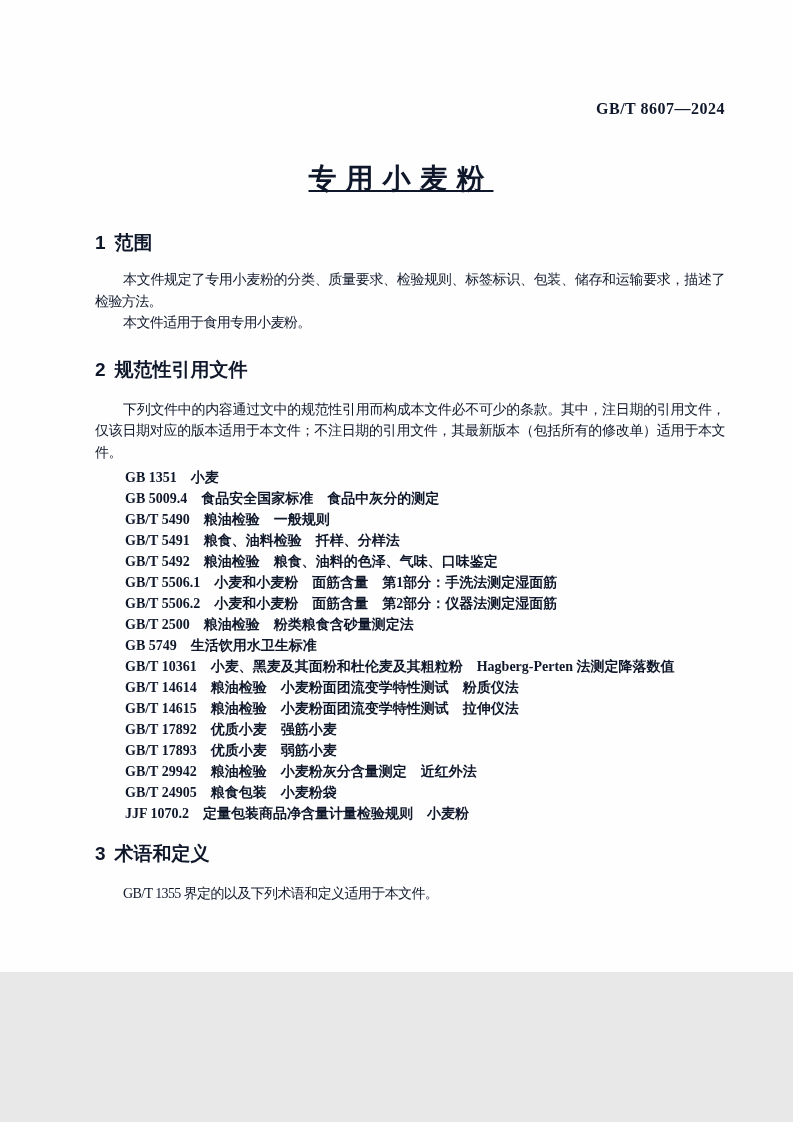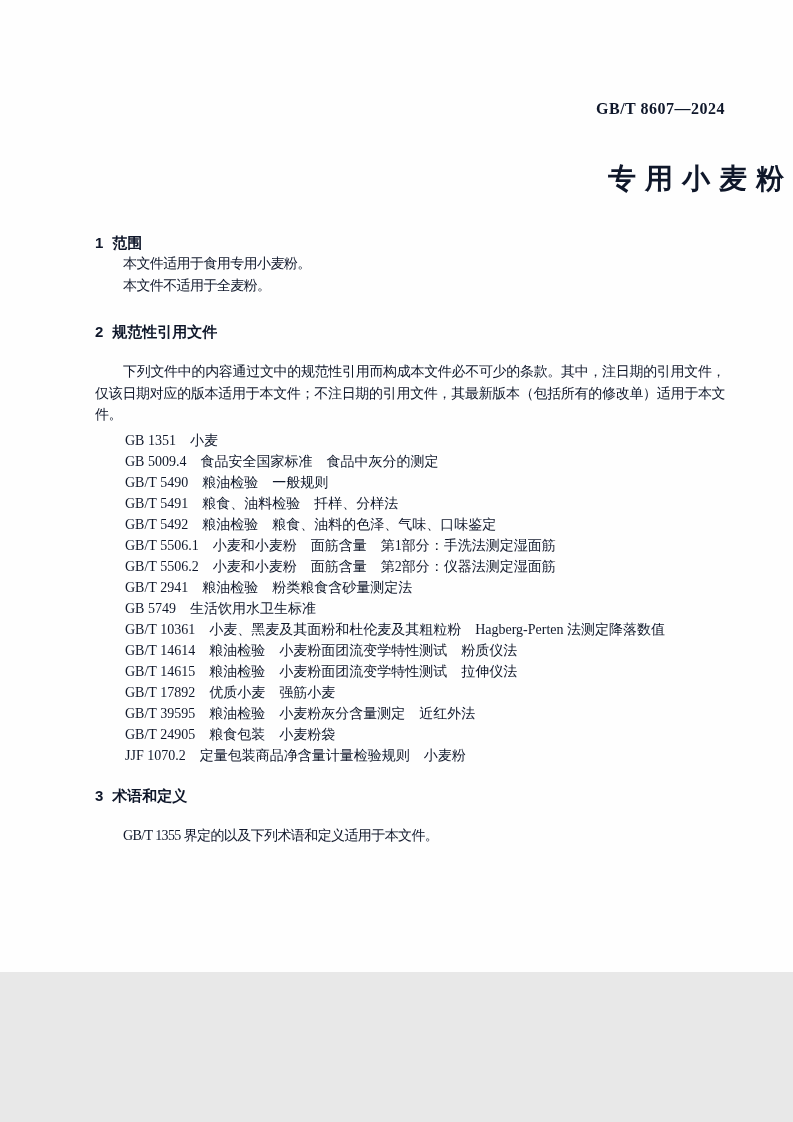--- a/index.html
+++ b/index.html
@@ -17,58 +17,60 @@
     position:absolute;
     top:100px;right:68px;
     font-family:"Liberation Serif","DejaVu Serif",serif;
     font-weight:bold;
     font-size:16px;
     letter-spacing:0.5px;
   }
   .doc-title{
     position:absolute;
     top:160px;left:0;right:0;
-    text-align:right;
+    text-align:center;
     font-family:"Liberation Sans","DejaVu Sans",sans-serif;
     font-weight:bold;
     font-size:28px;
     letter-spacing:9px;
     padding-left:9px; 
+    text-decoration:underline;
   }
   .content{
     position:absolute;
     top:225px;left:95px;
     width:630px;
     font-size:14px;
     line-height:21.5px;
   }
   .sec-heading{
     font-family:"Liberation Sans","DejaVu Sans",sans-serif;
     font-weight:bold;
-    font-size:15px;
+    font-size:19px;
     line-height:21px;
   }
   .sec-heading .sec-num{margin-right:9px;}
   .sec-heading.h1{margin-top:7px;}
   .sec-heading.h2{margin-top:25px;}
   .sec-heading.h3{margin-top:19px;}
   .para{
     margin:0;
     text-indent:2em;
     text-align:justify;
     letter-spacing:-0.6px;
   }
   .para.first{margin-top:16px;}
   .para.sec2-first{margin-top:19px;}
   .para.sec3-first{margin-top:19px;}
   .ref-list{margin-top:4px;}
   .ref-item{
     padding-left:30px;
     line-height:21px;
     white-space:nowrap;
+    font-weight:bold;
   }
   .page-number{
     position:absolute;
     top:1047px;right:96px;
     font-size:14px;
   }
 </style>
 </head>
 <body>
 
@@ -76,43 +78,44 @@
 
   <div class="doc-code">GB/T 8607—2024</div>
 
   <div class="doc-title">专用小麦粉</div>
 
   <div class="content">
 
     <div class="sec-heading h1">
       <span class="sec-num">1</span><span>范围</span>
     </div>
+    <p class="para first">本文件规定了专用小麦粉的分类、质量要求、检验规则、标签标识、包装、储存和运输要求，描述了检验方法。</p>
     <p class="para">本文件适用于食用专用小麦粉。</p>
-    <p class="para">本文件不适用于全麦粉。</p>
 
     <div class="sec-heading h2">
       <span class="sec-num">2</span><span>规范性引用文件</span>
     </div>
     <p class="para sec2-first">下列文件中的内容通过文中的规范性引用而构成本文件必不可少的条款。其中，注日期的引用文件，仅该日期对应的版本适用于本文件；不注日期的引用文件，其最新版本（包括所有的修改单）适用于本文件。</p>
 
     <div class="ref-list">
       <div class="ref-item">GB 1351　小麦</div>
       <div class="ref-item">GB 5009.4　食品安全国家标准　食品中灰分的测定</div>
       <div class="ref-item">GB/T 5490　粮油检验　一般规则</div>
       <div class="ref-item">GB/T 5491　粮食、油料检验　扦样、分样法</div>
       <div class="ref-item">GB/T 5492　粮油检验　粮食、油料的色泽、气味、口味鉴定</div>
       <div class="ref-item">GB/T 5506.1　小麦和小麦粉　面筋含量　第1部分：手洗法测定湿面筋</div>
       <div class="ref-item">GB/T 5506.2　小麦和小麦粉　面筋含量　第2部分：仪器法测定湿面筋</div>
-      <div class="ref-item">GB/T 2941　粮油检验　粉类粮食含砂量测定法</div>
+      <div class="ref-item">GB/T 2500　粮油检验　粉类粮食含砂量测定法</div>
       <div class="ref-item">GB 5749　生活饮用水卫生标准</div>
       <div class="ref-item">GB/T 10361　小麦、黑麦及其面粉和杜伦麦及其粗粒粉　Hagberg-Perten 法测定降落数值</div>
       <div class="ref-item">GB/T 14614　粮油检验　小麦粉面团流变学特性测试　粉质仪法</div>
       <div class="ref-item">GB/T 14615　粮油检验　小麦粉面团流变学特性测试　拉伸仪法</div>
       <div class="ref-item">GB/T 17892　优质小麦　强筋小麦</div>
-      <div class="ref-item">GB/T 39595　粮油检验　小麦粉灰分含量测定　近红外法</div>
+      <div class="ref-item">GB/T 17893　优质小麦　弱筋小麦</div>
+      <div class="ref-item">GB/T 29942　粮油检验　小麦粉灰分含量测定　近红外法</div>
       <div class="ref-item">GB/T 24905　粮食包装　小麦粉袋</div>
       <div class="ref-item">JJF 1070.2　定量包装商品净含量计量检验规则　小麦粉</div>
     </div>
 
     <div class="sec-heading h3">
       <span class="sec-num">3</span><span>术语和定义</span>
     </div>
     <p class="para sec3-first">GB/T 1355 界定的以及下列术语和定义适用于本文件。</p>
 
   </div>

